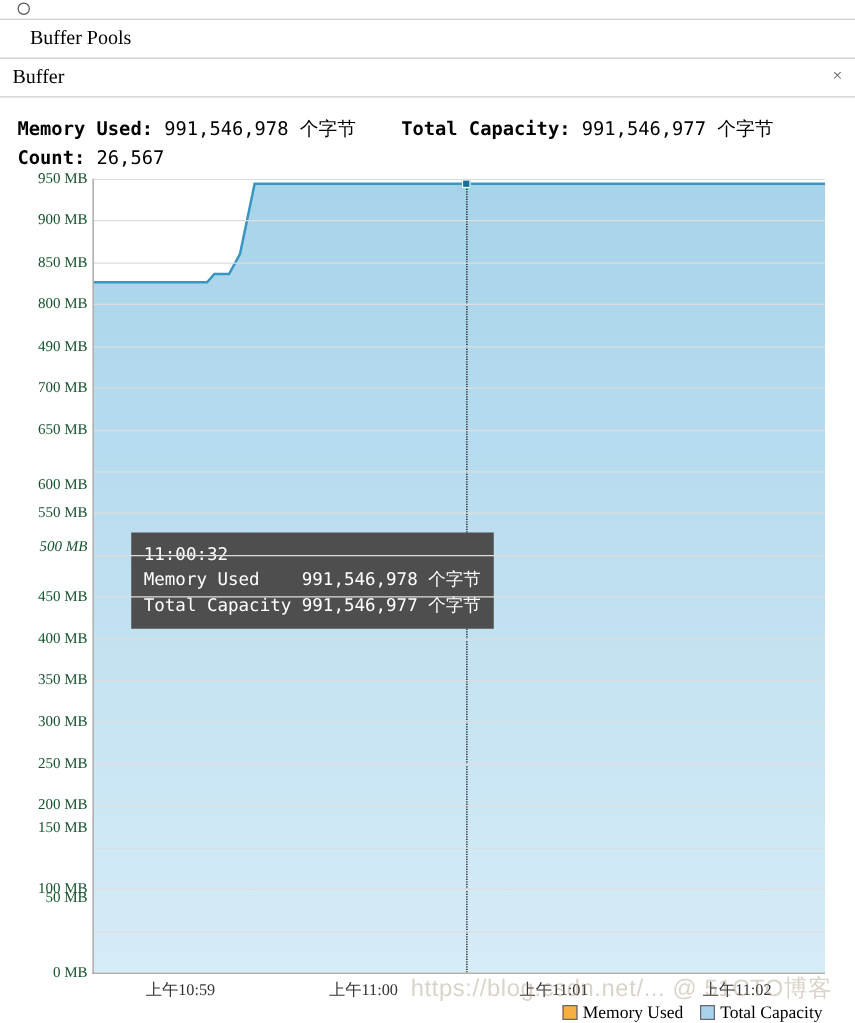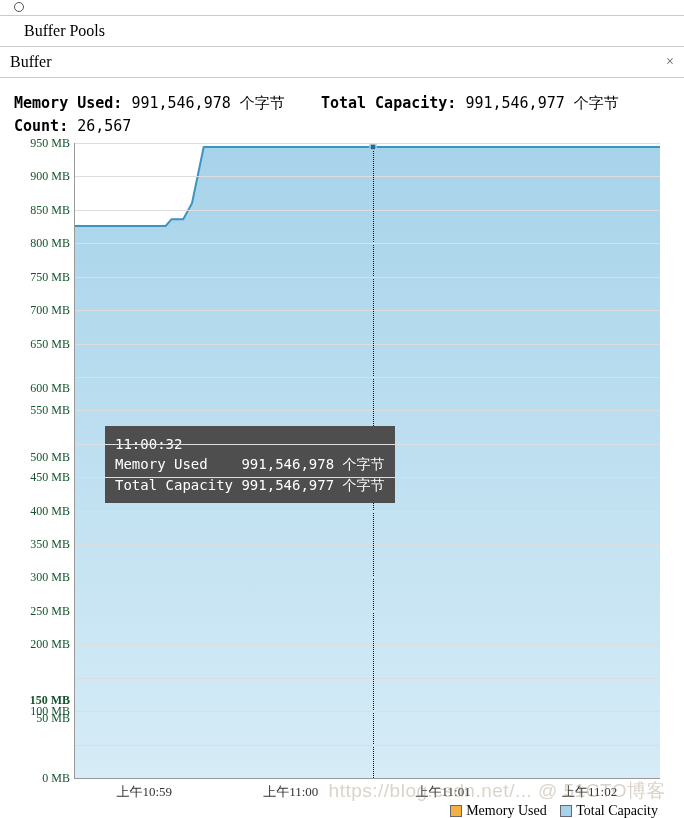--- a/index.html
+++ b/index.html
@@ -204,33 +204,33 @@
         <div class="x-label" style="left: 63%;">上午11:01</div>
         <div class="x-label" style="left: 88%;">上午11:02</div>
       </div>
     <div class="legend">
       <span class="legend-swatch sw-orange"></span><span>Memory Used</span>
       <span class="legend-swatch sw-blue"></span><span>Total Capacity</span>
     </div>
   <div class="y-tick-label" style="top: 635px;">0 MB</div>
       <div class="y-tick-label" style="top: 575px;">50 MB</div>
       <div class="y-tick-label" style="top: 568.158px;">100 MB</div>
-      <div class="y-tick-label" style="top: 557px; font-weight: bold;">150 MB</div>
+      <div class="y-tick-label" style="top: 519px;">150 MB</div>
       <div class="y-tick-label" style="top: 501.316px;">200 MB</div>
       <div class="y-tick-label" style="top: 467.895px;">250 MB</div>
       <div class="y-tick-label" style="top: 434.474px;">300 MB</div>
       <div class="y-tick-label" style="top: 401.053px;">350 MB</div>
       <div class="y-tick-label" style="top: 367.632px;">400 MB</div>
       <div class="y-tick-label" style="top: 334.211px;">450 MB</div>
-      <div class="y-tick-label" style="top: 314px;">500 MB</div>
+      <div class="y-tick-label" style="top: 294px; font-style: italic;">500 MB</div>
       <div class="y-tick-label" style="top: 267.368px;">550 MB</div>
       <div class="y-tick-label" style="top: 233.947px; margin-top: 11px;">600 MB</div>
       <div class="y-tick-label" style="top: 200.526px;">650 MB</div>
       <div class="y-tick-label" style="top: 167.105px;">700 MB</div>
-      <div class="y-tick-label" style="top: 133.684px;">750 MB</div>
+      <div class="y-tick-label" style="top: 133.684px;">490 MB</div>
       <div class="y-tick-label" style="top: 100.263px;">800 MB</div>
       <div class="y-tick-label" style="top: 66.8421px;">850 MB</div>
       <div class="y-tick-label" style="top: 33.4211px;">900 MB</div>
       <div class="y-tick-label" style="top: 0px;">950 MB</div>
     </div>
 
 </div>
 
 <div class="watermark">https://blog.csdn.net/... @ 51CTO博客</div>
 

